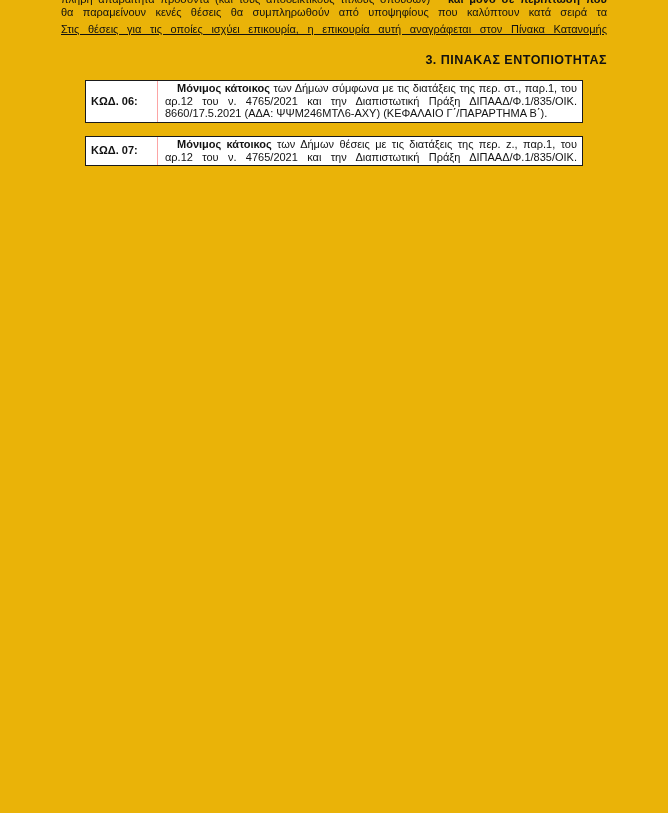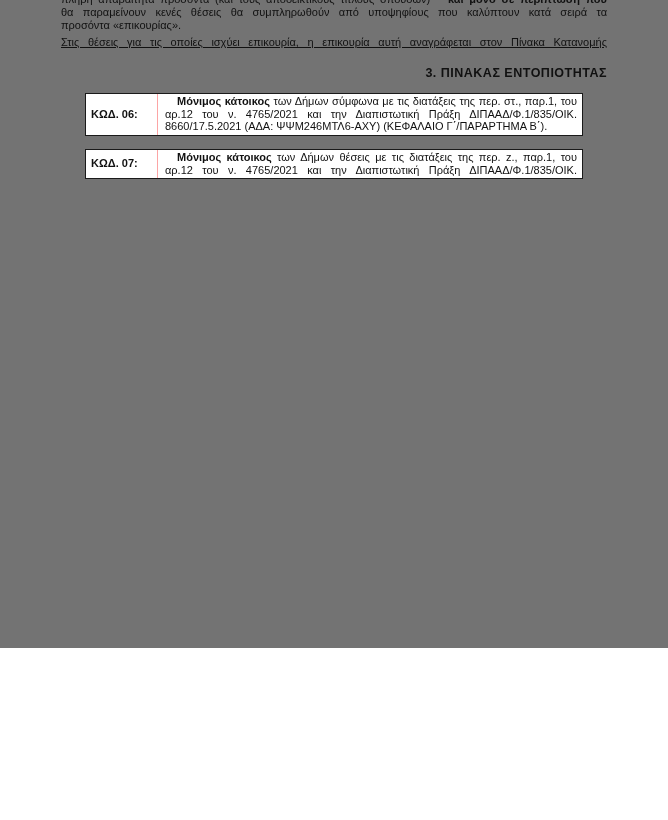--- a/index.html
+++ b/index.html
@@ -6,22 +6,22 @@
   body {
     width: 668px; height: 820px;
     background: #ffffff;
     overflow: hidden;
     position: relative;
     font-family: "Liberation Sans", "DejaVu Sans", sans-serif;
     color: #111111;
   }
   .page {
     position: absolute; left: 0; top: 0;
-    width: 668px; height: 648px;
-    background: #737373;
+    width: 668px; height: 813px;
+    background: #eab308;
   }
   .content {
     position: absolute; left: 61px; top: 0;
     width: 546px;
     font-size: 11px;
     line-height: 13px;
     padding-top: 6px;
   }
   
   .cutline {
@@ -74,21 +74,20 @@
 
 <div class="page">
   <div class="content">
 
     <div class="cutline">
       <span>πλήρη απαραίτητα προσόντα (και τους αποδεικτικούς τίτλους σπουδών) </span><strong>και μόνο σε περίπτωση που</strong>
     </div>
 
     <div class="para">
       <div class="jline">θα παραμείνουν κενές θέσεις θα συμπληρωθούν από υποψηφίους που καλύπτουν κατά σειρά τα</div>
-      <div class="lline">προσόντα «επικουρίας».</div>
     </div>
 
     <div class="para para2">
       <div class="jline">Στις θέσεις για τις οποίες ισχύει επικουρία, η επικουρία αυτή αναγράφεται στον Πίνακα Κατανομής</div>
     </div>
 
     <div class="heading">3. ΠΙΝΑΚΑΣ ΕΝΤΟΠΙΟΤΗΤΑΣ</div>
 
     <div class="kv-table first">
       <div class="kv-code">ΚΩΔ. 06:</div>

